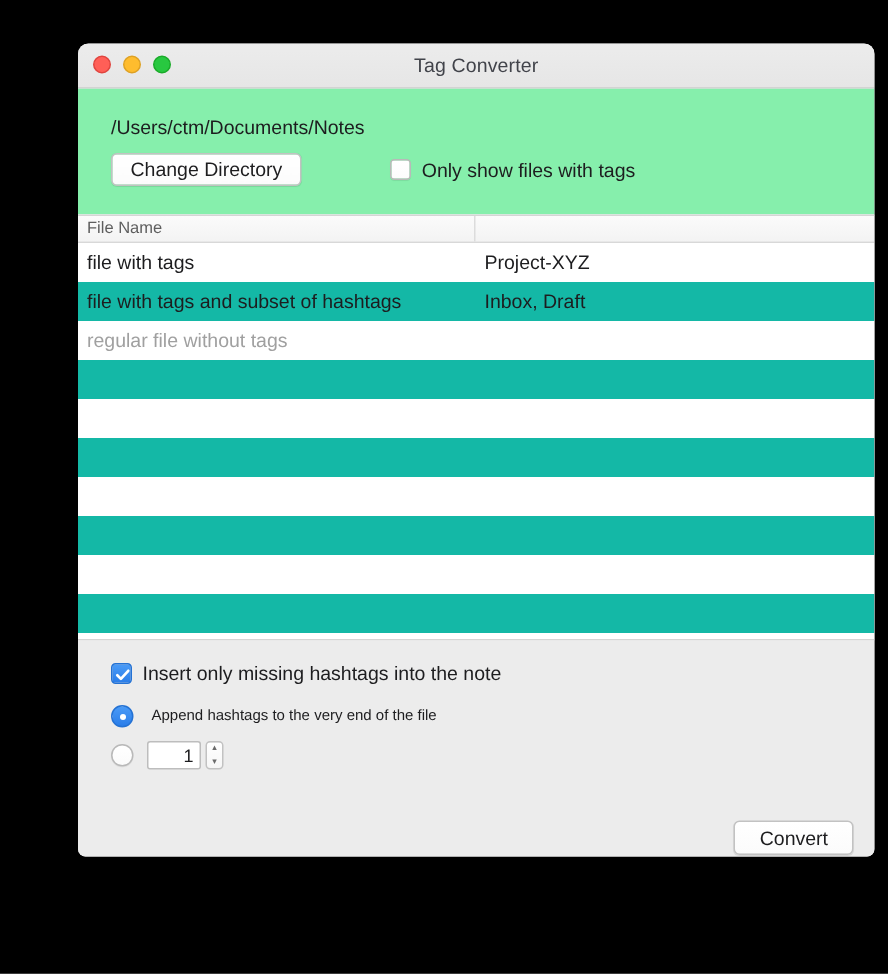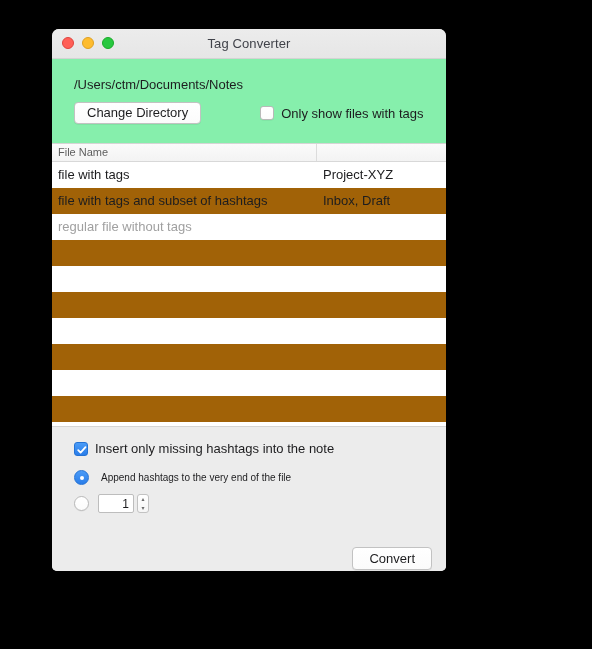--- a/index.html
+++ b/index.html
@@ -10,21 +10,21 @@
     height: 649px;
     overflow: hidden;
     font-family: "Liberation Sans", sans-serif;
     -webkit-font-smoothing: antialiased;
   }
 
   #window {
     position: absolute;
     left: 52px;
     top: 29px;
-    width: 394px;
+    width: 531px;
     height: 542px;
     background: #ececec;
     border-radius: 7px 7px 5px 5px;
     overflow: hidden;
     box-shadow: 0 6px 22px rgba(0,0,0,0.55);
   }
 
   
   #titlebar {
     position: relative;
@@ -150,21 +150,21 @@
   }
   .th.name { width: 265px; border-right: 1px solid #dcdcdc; }
   .th.tags { flex: 1; margin-top: 44px; }
 
   .row {
     display: flex;
     height: 26px;
     box-sizing: border-box;
   }
   .row.even { background: #ffffff; align-items: flex-end; }
-  .row.odd  { background: #a16207; }
+  .row.odd  { background: #14b8a6; }
   .cell {
     font-size: 13px;
     color: #1d1d1f;
     line-height: 26px;
     padding-left: 6px;
     box-sizing: border-box;
     overflow: hidden;
     white-space: nowrap;
   }
   .cell.name { width: 265px; }

